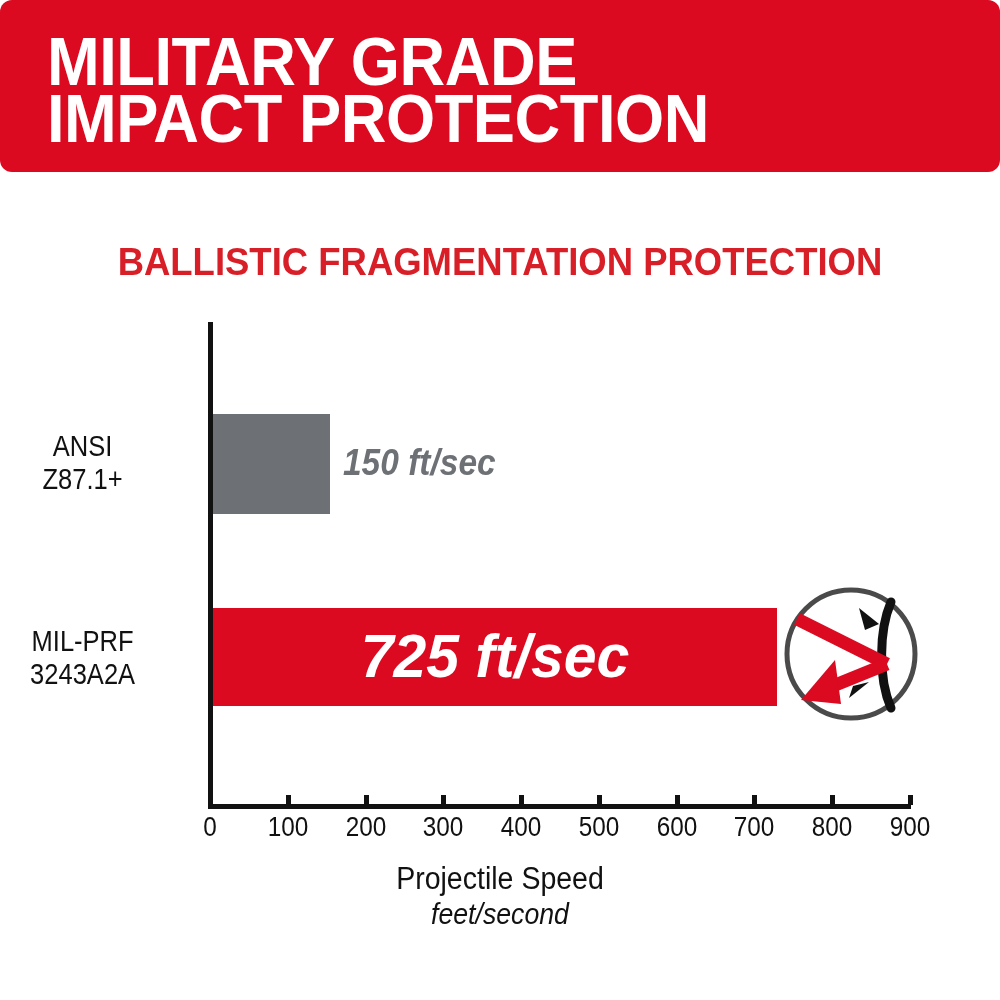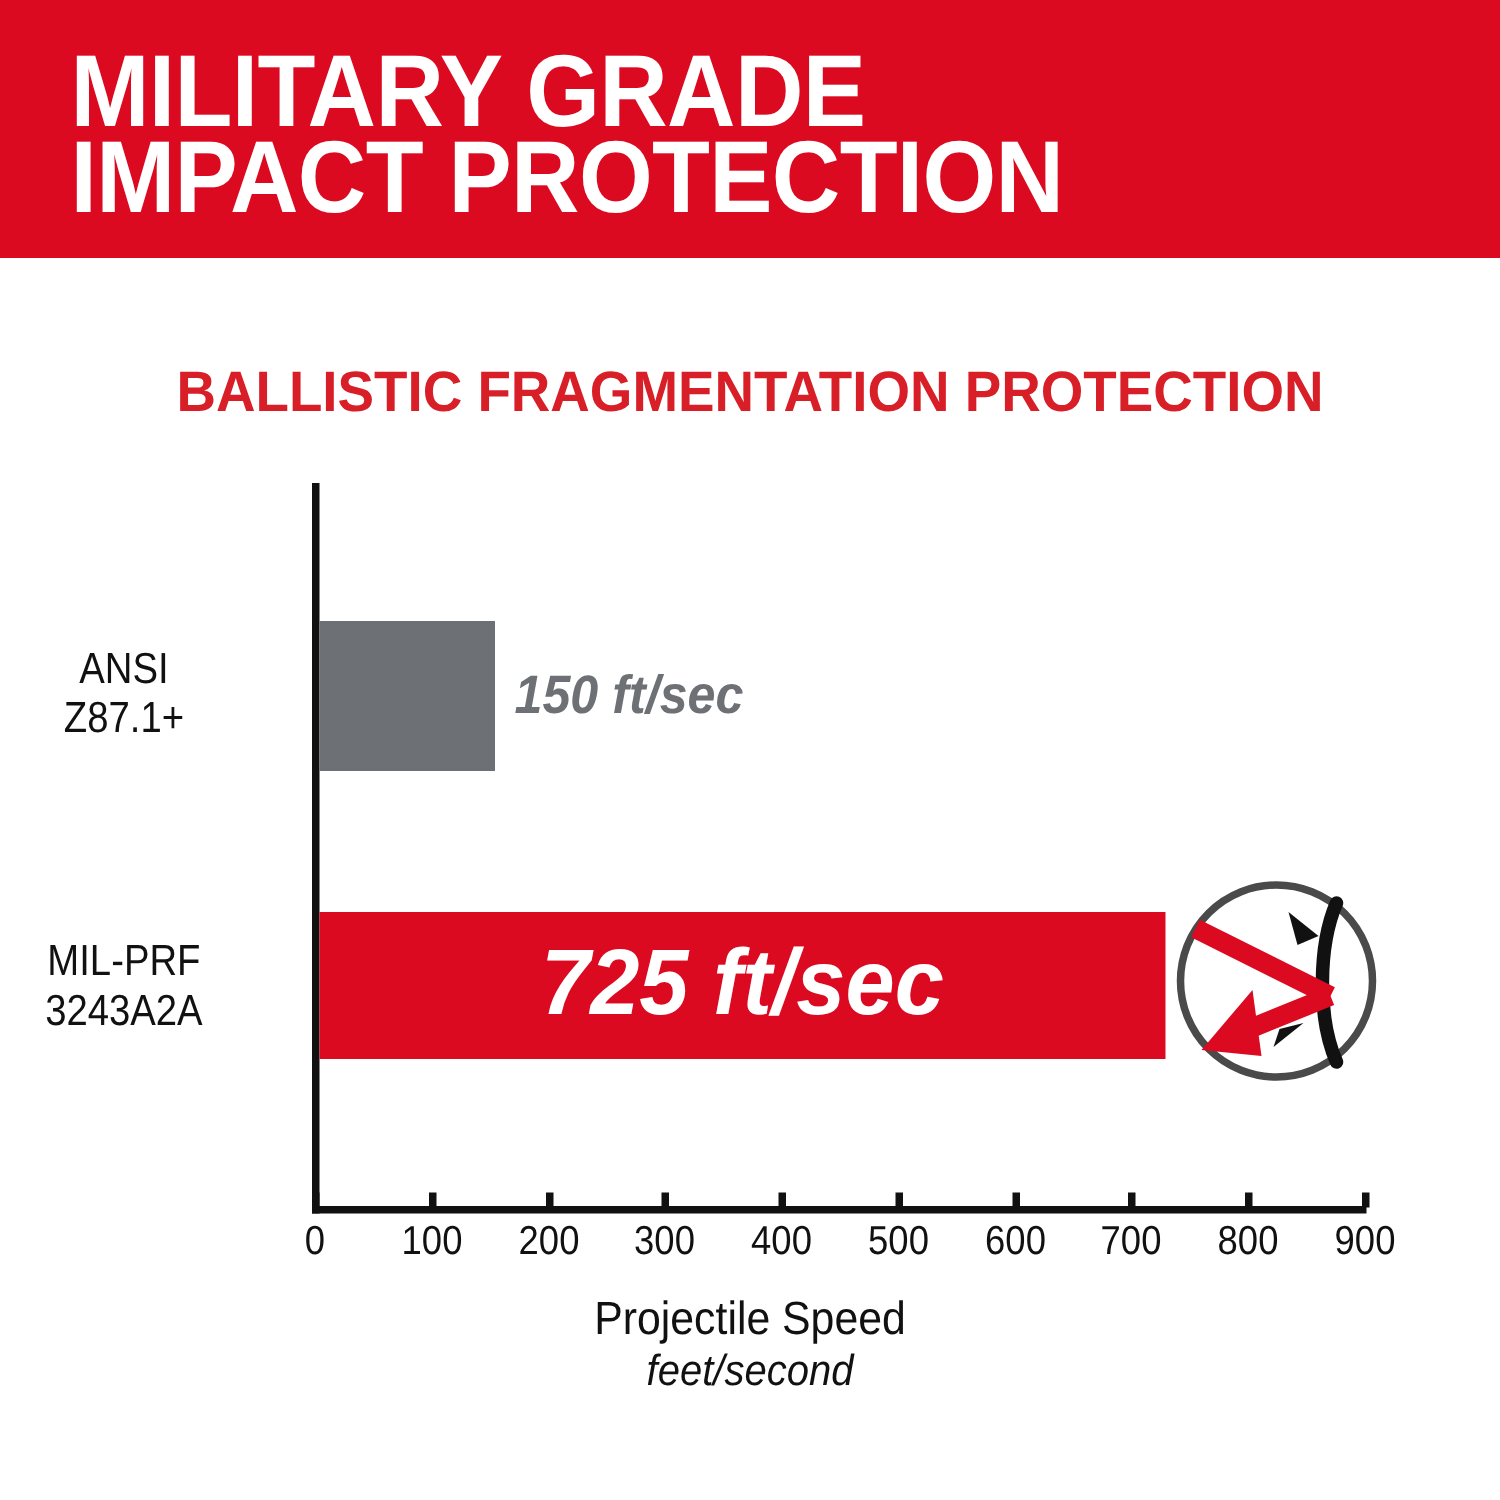--- a/index.html
+++ b/index.html
@@ -10,20 +10,21 @@
     font-family:"Liberation Sans", sans-serif;
     overflow:hidden;
   }
 
   #page { position:relative; width:1000px; height:1000px; background:#ffffff; }
 
   
   #header-banner {
     position:absolute; left:0; top:0; width:1000px; height:172px;
     background:#DB0A20;
+    border-radius:12px;
   }
   .banner-line {
     position:absolute; left:47px;
     color:#ffffff;
     font-family:"Liberation Sans Narrow","Liberation Sans",sans-serif;
     font-weight:bold;
     font-size:68px;
     line-height:68px;
     letter-spacing:-0.5px;
     transform:scaleX(0.93);

